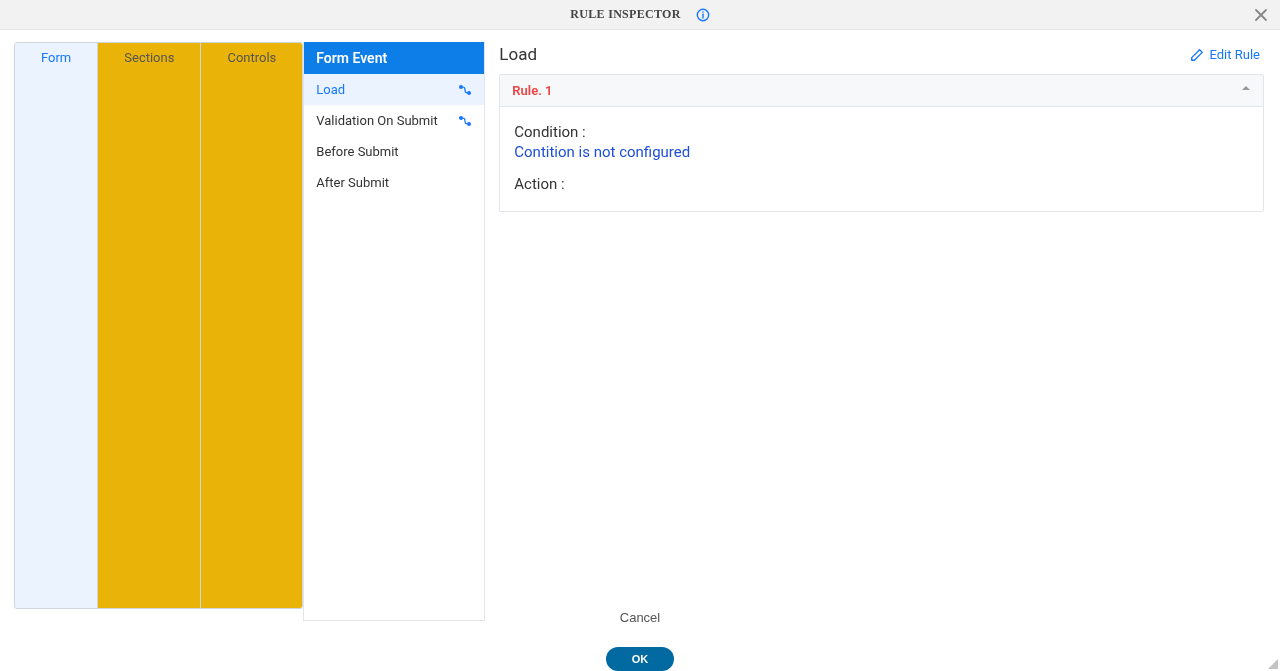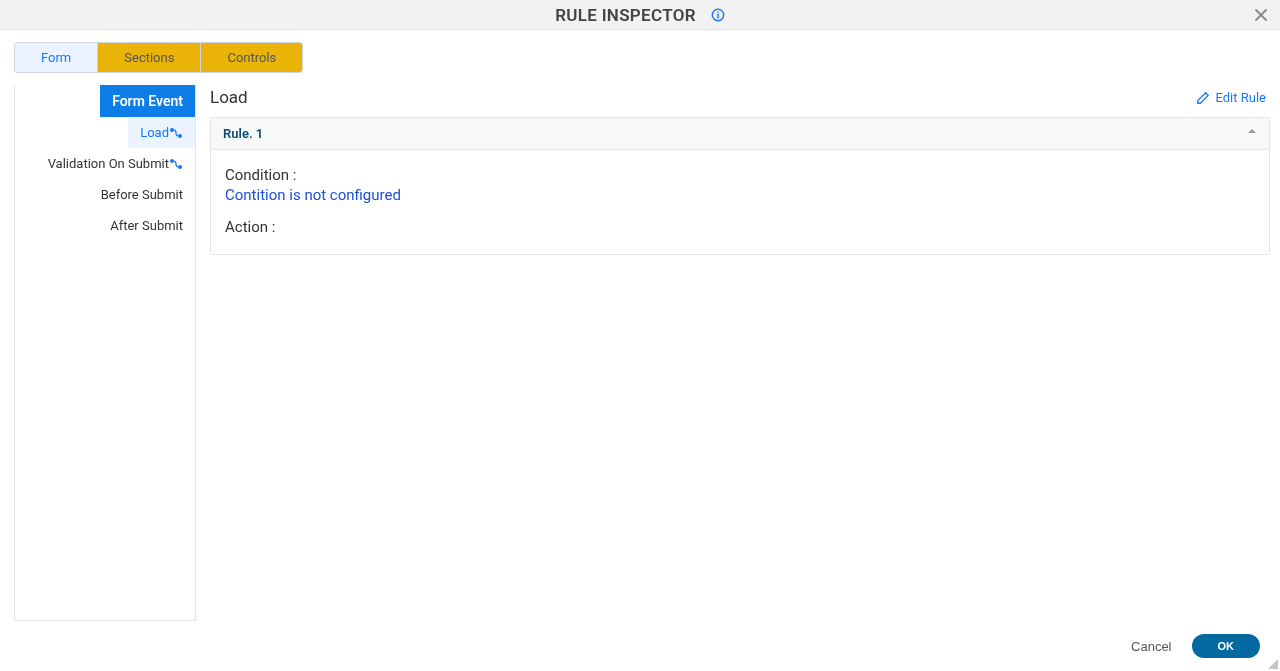--- a/index.html
+++ b/index.html
@@ -20,27 +20,28 @@
   .dialog-header {
     height: 30px;
     background: #f2f2f2;
     border-bottom: 1px solid #e5e5e5;
     display: flex;
     align-items: center;
     justify-content: center;
     position: relative;
   }
   .dialog-title {
-    font-size: 17px;
+    font-size: 12px;
     font-weight: 600;
     color: #444;
     letter-spacing: 0.3px;
     display: flex;
     align-items: center;
     gap: 15px;
+    font-family: Liberation Serif, serif;
   }
   .info-icon {
     display: inline-flex;
     align-items: center;
     justify-content: center;
     color: #1677ff;
     width: 14px;
     height: 14px;
   }
   .close-btn {
@@ -52,23 +53,23 @@
     height: 18px;
     display: flex;
     align-items: center;
     justify-content: center;
     color: #888;
     font-size: 18px;
     cursor: pointer;
   }
 
   .content-area {
-    padding: 12px 10px 0 14px;
-    display: flex;
-    flex-direction: column;
+    padding: 12px 16px 0 14px;
+    display: flex;
+    flex-direction: row;
     height: calc(100% - 30px - 50px);
   }
 
   .tabs {
     display: flex;
     border: 1px solid #d0d5dd;
     border-radius: 3px;
     overflow: hidden;
     width: fit-content;
     margin-bottom: 12px;
@@ -94,21 +95,20 @@
     min-height: 0;
   }
 
   .sidebar {
     width: 182px;
     border: 1px solid #e2e5ea;
     border-top: none;
     display: flex;
     flex-direction: column;
     overflow: hidden;
-    align-items: flex-end;
   }
   .sidebar-header {
     background: #0d7ee8;
     color: #fff;
     font-size: 14px;
     font-weight: 600;
     padding: 8px 12px;
   }
   .sidebar-item {
     display: flex;
@@ -164,21 +164,21 @@
   }
   .rule-card-header {
     background: #f7f8fa;
     border-bottom: 1px solid #e2e5ea;
     padding: 8px 12px;
     display: flex;
     align-items: flex-start;
     justify-content: space-between;
     font-size: 13px;
     font-weight: 600;
-    color: #0c4a6e;
+    color: #ef4444;
     cursor: pointer;
   }
   .collapse-icon {
     color: #999;
     display: inline-flex;
   }
   .rule-card-body {
     padding: 16px 14px;
     font-size: 15px;
     color: #555;
@@ -200,20 +200,21 @@
     bottom: 0;
     left: 0;
     right: 0;
     height: 50px;
     display: flex;
     align-items: center;
     justify-content: flex-end;
     padding: 0 20px;
     gap: 16px;
     background: #fff;
+    flex-direction: column;
   }
   .btn-cancel {
     color: #555;
     font-size: 13px;
     cursor: pointer;
     background: transparent;
     border: none;
     padding: 6px 4px;
   }
   .btn-ok {

